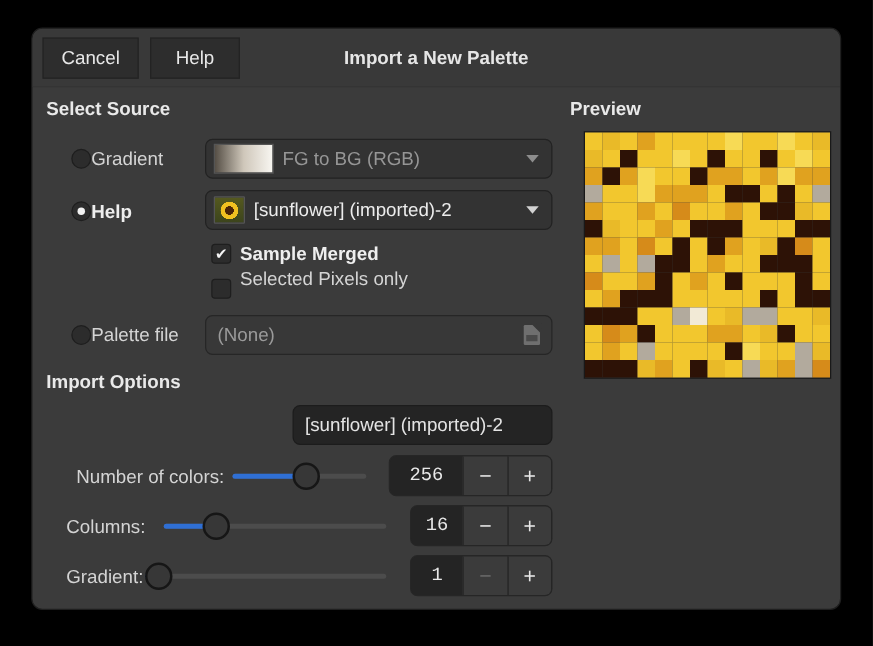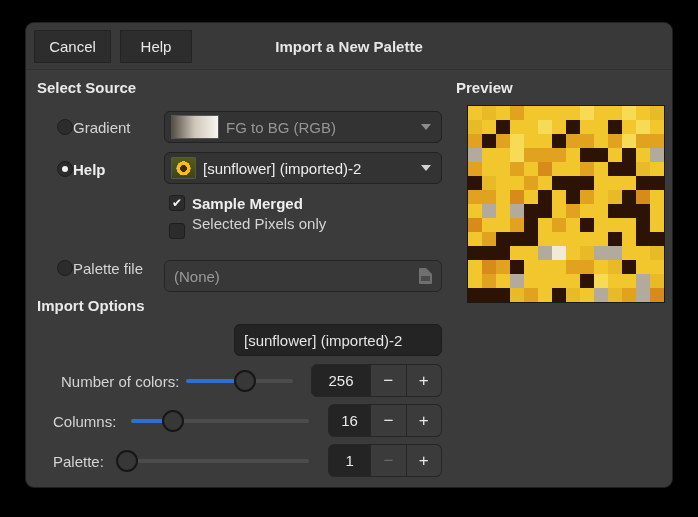--- a/index.html
+++ b/index.html
@@ -40,35 +40,35 @@
   .combo.disabled .arrow{border-top-color:#8d8d8d;}
   .thumb-grad{width:48px;height:24px;border:1px solid #555;box-sizing:border-box;
     background:linear-gradient(to right,#564f46,#cfc7ba,#f8f6f1);}
   .thumb-img{width:25px;height:22px;border:1px solid #555;box-sizing:border-box;border-radius:1px;
     background:
       radial-gradient(circle at 50% 52%, #4a2408 0 22%, transparent 23%),
       radial-gradient(circle at 50% 52%, #f0c020 0 45%, transparent 46%),
       linear-gradient(#55591f,#3c441c);}
   
   .filebtn{position:absolute;left:138px;width:278px;height:32px;background:#383838;border:1px solid #262626;
-    border-radius:6px;box-sizing:border-box;display:flex;align-items:center;padding:0 9px;cursor:pointer;margin-top:8px;}
+    border-radius:6px;box-sizing:border-box;display:flex;align-items:center;padding:0 9px;cursor:pointer;}
   .filebtn .txt{color:#9a9a9a;font-size:15px;flex:1;}
   
   .entry{position:absolute;background:#242424;border:1px solid #1c1c1c;border-radius:6px;box-sizing:border-box;
     color:#e4e4e4;font-size:15px;display:flex;align-items:center;padding:0 9px;}
   
   .slider{position:absolute;height:22px;cursor:pointer;}
   .slider .track{position:absolute;left:0;right:0;top:9px;height:4px;background:#4c4c4c;border-radius:2px;}
   .slider .fill{position:absolute;left:0;top:9px;height:4px;background:#2f6fd4;border-radius:2px;}
   .slider .knob{position:absolute;top:0;width:22px;height:22px;border-radius:50%;background:#373737;
     border:2px solid #161616;box-sizing:border-box;}
   
   .spin{position:absolute;height:33px;border:1px solid #262626;border-radius:6px;box-sizing:border-box;
     display:flex;overflow:hidden;background:#242424;}
-  .spin .val{color:#e8e8e8;font-size:15px;display:flex;align-items:center;justify-content:center;}
+  .spin .val{color:#e8e8e8;font-size:15px;display:flex;align-items:center;justify-content:center;font-family:Liberation Mono, monospace;}
   .spin .sbtn{width:35px;background:#3b3b3b;border-left:1px solid #262626;color:#e8e8e8;font-size:17px;
     display:flex;align-items:center;justify-content:center;cursor:pointer;}
   .spin .sbtn.disabled{color:#6a6a6a;}
   
   .pgrid{position:absolute;left:441px;top:82px;width:196px;height:196px;border:1px solid #191919;
     display:grid;grid-template-columns:repeat(14,1fr);grid-template-rows:repeat(14,1fr);}
   
   .ficon{position:relative;width:13px;height:16px;background:#6f6f6f;border-radius:1px;}
   .ficon:before{content:"";position:absolute;right:-1px;top:-1px;border:4px solid #383838;
     border-left-color:transparent;border-bottom-color:transparent;}
@@ -143,21 +143,21 @@
     <span class="track"></span>
     <span class="fill" style="width: calc(20% + 6.6px);"></span>
     <span class="knob" style="left: calc(20% - 4.4px);"></span>
   </div>
   <div class="spin" style="left:302px;top:381px;width:114px;">
     <span class="val" style="width:42px;">16</span>
     <span class="sbtn" id="columns-minus">−</span>
     <span class="sbtn">+</span>
   </div>
 
-  <div class="lbl" style="left:27px;top:430px;">Palette:</div>
+  <div class="lbl" style="left:27px;top:430px;">Gradient:</div>
   <div class="slider" id="slider-interval" style="left:90px;top:427px;width:193px;">
     <span class="track"></span>
     <span class="fill" style="width: calc(0% + 11px);"></span>
     <span class="knob" style="left: calc(0% + 0px);"></span>
   </div>
   <div class="spin" style="left:302px;top:421px;width:114px;">
     <span class="val" style="width:42px;">1</span>
     <span class="sbtn disabled" id="interval-minus">−</span>
     <span class="sbtn">+</span>
   </div>

